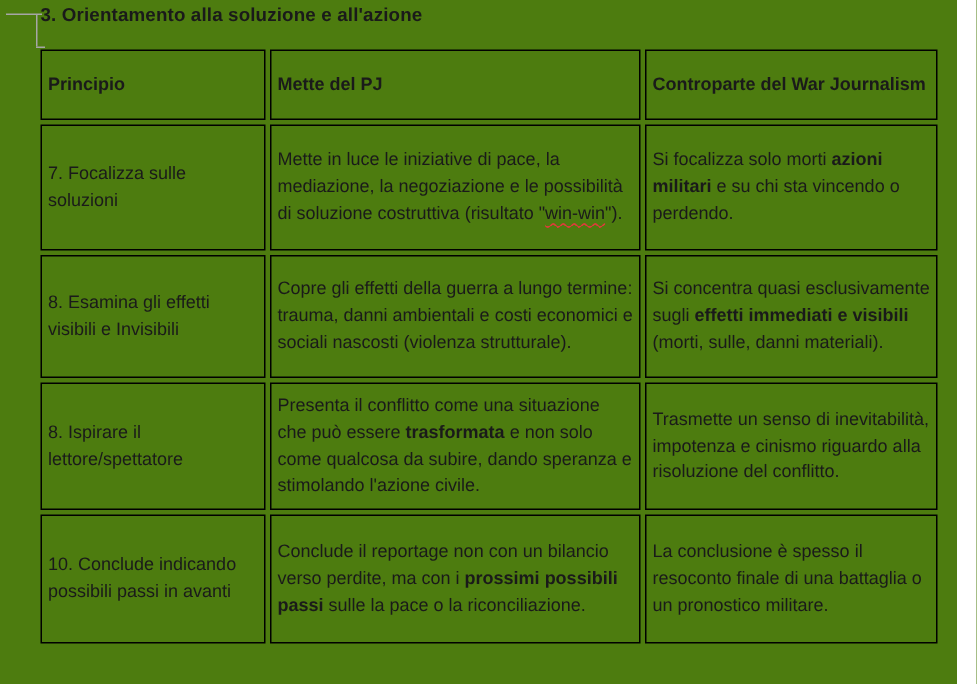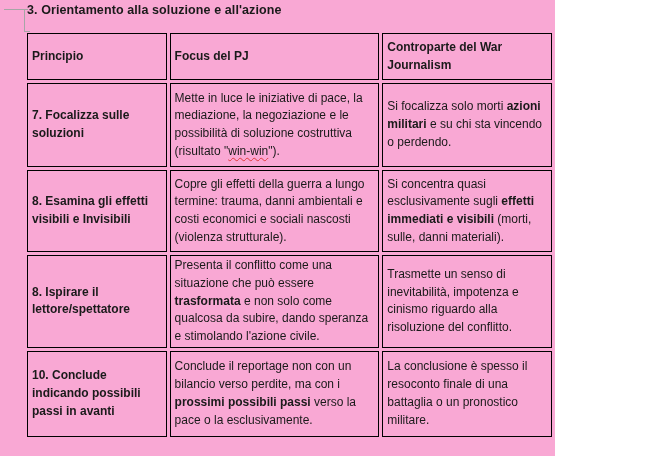--- a/index.html
+++ b/index.html
@@ -9,23 +9,23 @@
     --anchor-mark: #a6a6a6;
   }
   * { margin: 0; padding: 0; box-sizing: border-box; }
   body {
     background: #ffffff;
     font-family: "Liberation Sans", sans-serif;
     color: var(--text);
   }
   .page {
     position: relative;
-    width: 555px;
+    width: 638px;
     height: 456px;
-    background: #f9a8d4;
+    background: #4d7c0f;
     overflow: hidden;
   }
   .heading {
     position: absolute;
     left: 27px;
     top: 3px;
     font-size: 12.5px;
     font-weight: 700;
     letter-spacing: 0.1px;
   }
@@ -46,21 +46,21 @@
     border: 1px solid var(--border);
     padding: 1px 4px;
     vertical-align: middle;
     text-align: left;
     font-size: 12px;
     line-height: 1.48;
     font-weight: 400;
     overflow: hidden;
   }
   .pj-table th { font-weight: 700; }
-  .pj-table td.principio { font-weight: 700; }
+  .pj-table td.principio { font-weight: 400; }
   .c1 { width: 150px; }
   .c2 { width: 247px; }
   .c3 { width: 195px; }
   tr.rh-header th { height: 47px; }
   tr.rh-1 td { height: 84px; }
   tr.rh-2 td { height: 82px; }
   tr.rh-3 td { height: 85px; }
   tr.rh-4 td { height: 86px; }
   .squiggle {
     text-decoration: underline;
@@ -86,39 +86,39 @@
 
   <table class="pj-table">
     <colgroup>
       <col class="c1">
         <col class="c2">
         <col class="c3">
     </colgroup>
     <tbody>
         <tr class="rh-header">
       <th class="c1">Principio</th>
-      <th class="c2">Focus del PJ</th>
+      <th class="c2">Mette del PJ</th>
       <th class="c3">Controparte del War Journalism</th>
     </tr>
     <tr class="rh-1">
       <td class="c1 principio">7. Focalizza sulle soluzioni</td>
       <td class="c2"><span>Mette in luce le iniziative di pace, la mediazione, la negoziazione e le possibilità di </span><span style="font-weight: 400;">soluzione costruttiva</span><span> (risultato "</span><span class="squiggle">win-win</span><span>").</span></td>
       <td class="c3"><span>Si focalizza solo morti </span><span style="font-weight: 700;">azioni militari</span><span> e su chi sta vincendo o perdendo.</span></td>
     </tr>
     <tr class="rh-2">
       <td class="c1 principio">8. Esamina gli effetti visibili e Invisibili</td>
       <td class="c2"><span>Copre gli effetti della guerra a lungo termine: trauma, danni ambientali e costi economici e sociali nascosti (violenza strutturale).</span></td>
       <td class="c3"><span>Si concentra quasi esclusivamente sugli </span><span style="font-weight: 700; text-align: center;">effetti immediati e visibili</span><span> (morti, sulle, danni materiali).</span></td>
     </tr>
     <tr class="rh-3">
       <td class="c1 principio">8. Ispirare il lettore/spettatore</td>
       <td class="c2"><span>Presenta il conflitto come una situazione che può essere </span><span style="font-weight: 700; text-align: right;">trasformata</span><span> e non solo come qualcosa da subire, dando speranza e stimolando l'azione civile.</span></td>
       <td class="c3"><span>Trasmette un senso di inevitabilità, impotenza e cinismo riguardo alla risoluzione del conflitto.</span></td>
     </tr>
     <tr class="rh-4">
       <td class="c1 principio">10. Conclude indicando possibili passi in avanti</td>
-      <td class="c2"><span>Conclude il reportage non con un bilancio verso perdite, ma con i </span><span style="font-weight: 700;">prossimi possibili passi</span><span> verso la pace o la esclusivamente.</span></td>
+      <td class="c2"><span>Conclude il reportage non con un bilancio verso perdite, ma con i </span><span style="font-weight: 700;">prossimi possibili passi</span><span> sulle la pace o la riconciliazione.</span></td>
       <td class="c3"><span>La conclusione è spesso il resoconto finale di una battaglia o un pronostico militare.</span></td>
     </tr>
   </tbody>
     </table>
 
 </div>
 
 </body></html>

